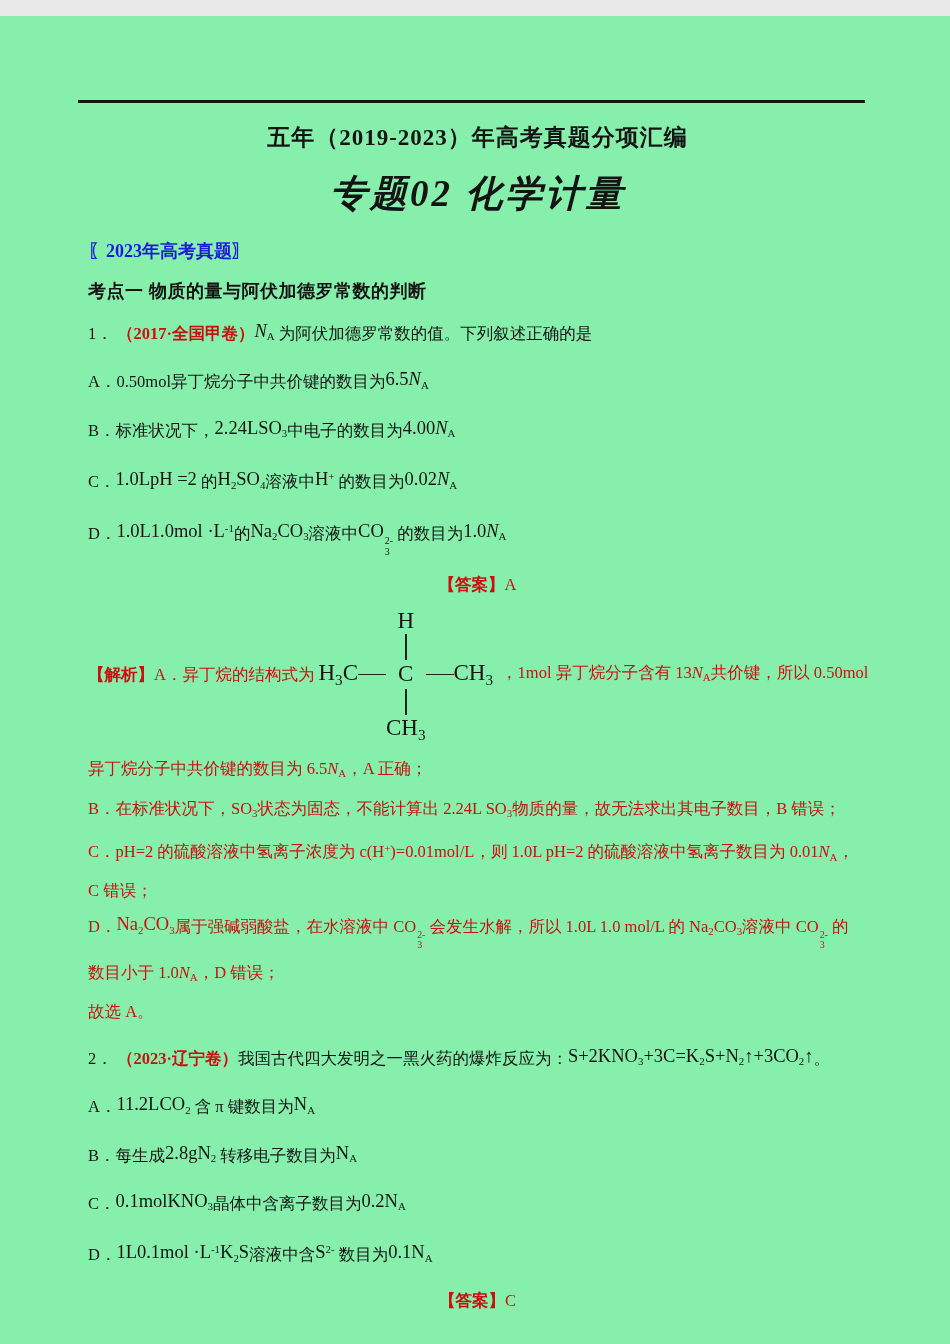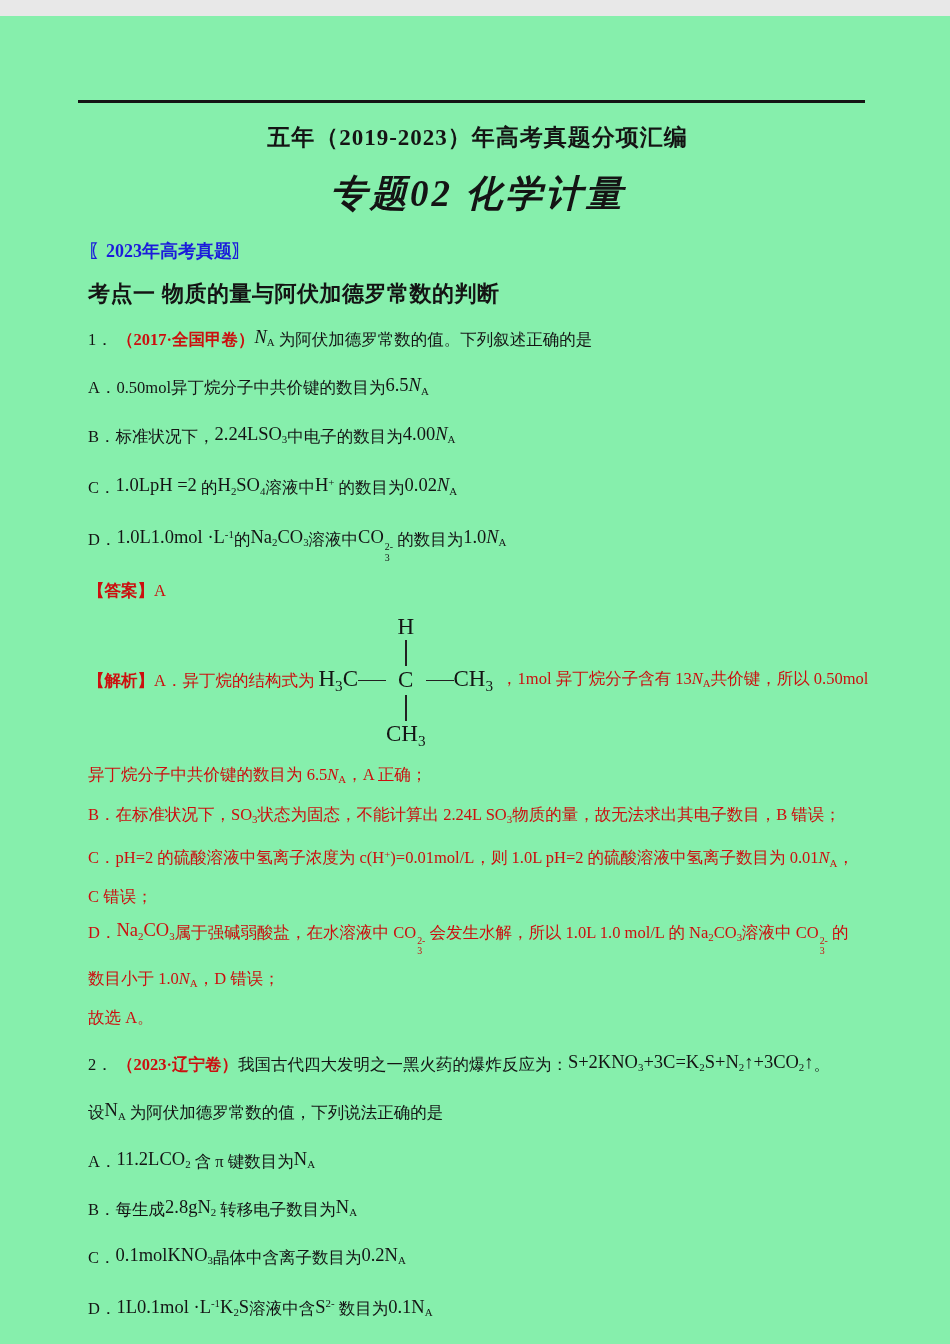--- a/index.html
+++ b/index.html
@@ -31,32 +31,32 @@
     font-size:37px;font-weight:900;font-style:italic;
     letter-spacing:3px;
   }
   .section-header{
     margin-top:20px;
     font-size:18px;font-weight:bold;
     color:#1b1bdb;
   }
   .topic-header{
     margin-top:16px;
-    font-size:22px;font-weight:bold;
+    font-size:18px;font-weight:bold;
     font-family:"Liberation Sans","DejaVu Sans",sans-serif;
     letter-spacing:0.5px;
   }
   .line{
     font-size:16.5px;
     line-height:26px;
     white-space:nowrap;
   }
   .stem{margin-top:17px;}
   .opt{margin-top:17px;}
-  .ans{margin-top:15px;}
+  .ans{margin-top:15px;text-align:center;}
   .exp{margin-top:9px;}
   .exp-first{margin-top:13px;}
   .gap-q2{margin-top:20px;}
   
   .run{}
   .red{color:#cc0f0f;}
   .bd{font-weight:bold;}
   .it{font-style:italic;}
   .f{font-family:"Liberation Serif","DejaVu Serif",serif;}
   .eq{font-size:18.5px;position:relative;top:-2px;}
@@ -139,21 +139,20 @@
           <span>2-</span>
           <span>3</span>
         </span><span class="run red"> 会发生水解，所以 1.0L 1.0 mol/L 的 </span><span class="run f red">Na</span><span class="run f sub red">2</span><span class="run f red">CO</span><span class="run f sub red">3</span><span class="run red">溶液中 </span><span class="run f red">CO</span><span class="stk red f">
           <span>2-</span>
           <span>3</span>
         </span><span class="run red"> 的</span></div>
     <div class="line exp"><span class="run red">数目小于 </span><span class="run f red">1.0</span><span class="run f it red">N</span><span class="run f sub red">A</span><span class="run red">，D 错误；</span></div>
     <div class="line exp"><span class="run red">故选 A。</span></div>
 
     <div class="line stem gap-q2"><span class="run">2．  </span><span class="run bd red">（2023·辽宁卷）</span><span class="run">我国古代四大发明之一黑火药的爆炸反应为：</span><span class="run f eq">S+2KNO</span><span class="run f eq sub">3</span><span class="run f eq">+3C</span><span class="run f eq">=</span><span class="run f eq">K</span><span class="run f eq sub">2</span><span class="run f eq">S+N</span><span class="run f eq sub">2</span><span class="run f eq">↑</span><span class="run f eq">+3CO</span><span class="run f eq sub">2</span><span class="run f eq">↑</span><span class="run">。</span></div>
-    <div class="line opt"><span class="run">设</span><span class="run f eq">N</span><span class="run f eq sub">A</span><span class="run"> 为阿伏加德罗常数的值，下列说法正确的是</span></div>
     <div class="line opt"><span class="run">A．</span><span class="run f eq">11.2LCO</span><span class="run f eq sub">2</span><span class="run"> 含 </span><span class="run f">π</span><span class="run"> 键数目为</span><span class="run f eq">N</span><span class="run f eq sub">A</span></div>
     <div class="line opt"><span class="run">B．每生成</span><span class="run f eq">2.8gN</span><span class="run f eq sub">2</span><span class="run"> 转移电子数目为</span><span class="run f eq">N</span><span class="run f eq sub">A</span></div>
     <div class="line opt"><span class="run">C．</span><span class="run f eq">0.1molKNO</span><span class="run f eq sub">3</span><span class="run">晶体中含离子数目为</span><span class="run f eq">0.2N</span><span class="run f eq sub">A</span></div>
     <div class="line opt"><span class="run">D．</span><span class="run f eq">1L0.1mol ·L</span><span class="run f eq sup">-1</span><span class="run f eq">K</span><span class="run f eq sub">2</span><span class="run f eq">S</span><span class="run">溶液中含</span><span class="run f eq">S</span><span class="run f eq sup">2-</span><span class="run"> 数目为</span><span class="run f eq">0.1N</span><span class="run f eq sub">A</span></div>
     <div class="line ans"><span class="run bd red">【答案】</span><span class="run f red">C</span></div>
 
   </div>
 </div>
 
 </body></html>

